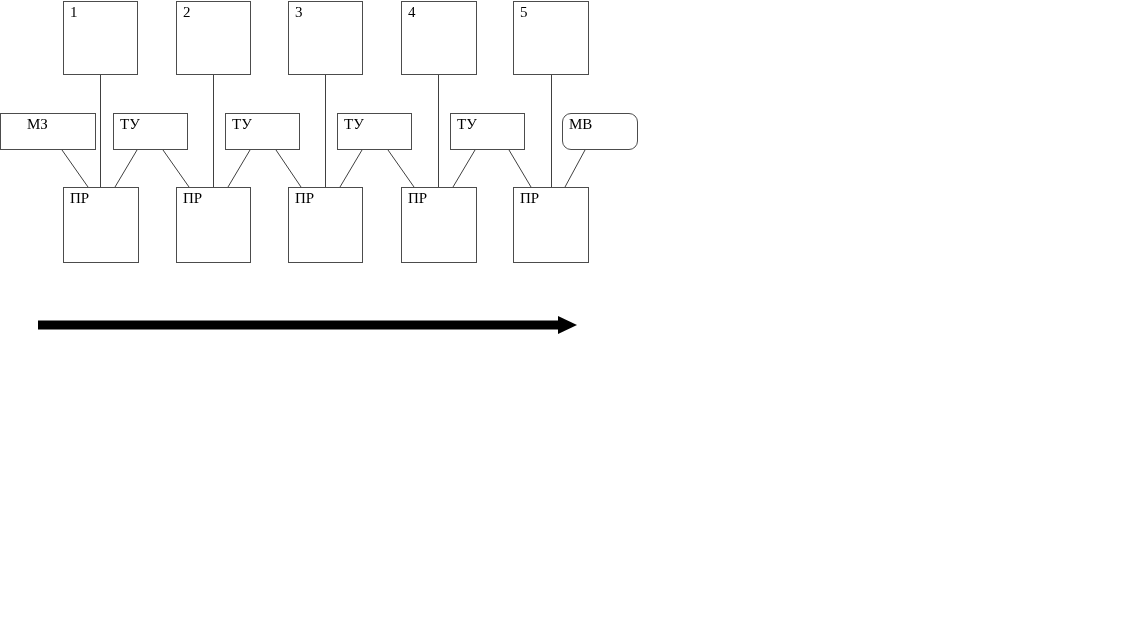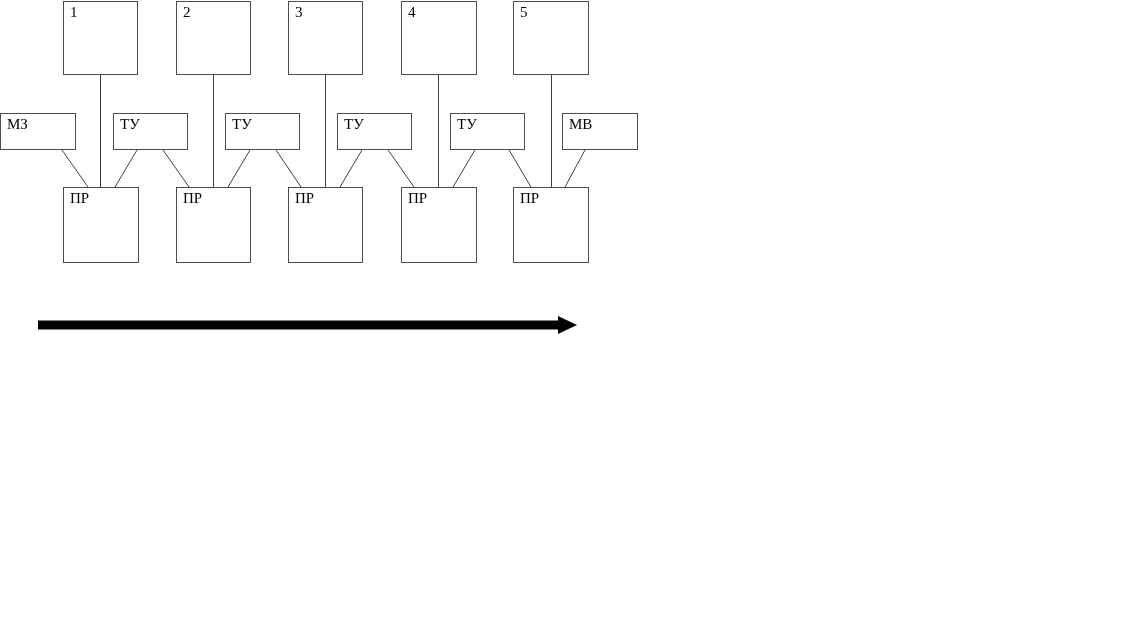--- a/index.html
+++ b/index.html
@@ -88,36 +88,36 @@
   <div class="box" style="left:288px; top:1px; width:75px; height:74px;">
     <span class="lbl">3</span>
   </div>
   <div class="box" style="left:401px; top:1px; width:76px; height:74px;">
     <span class="lbl">4</span>
   </div>
   <div class="box" style="left:513px; top:1px; width:76px; height:74px;">
     <span class="lbl">5</span>
   </div>
 
-  <div class="box" style="left:0px;   top:113px; width:76px; height:37px;">
+  <div class="box" style="left:0px;   top:113px; width:96px; height:37px;padding-left:20px;">
     <span class="lbl">МЗ</span>
   </div>
   <div class="box" style="left:113px; top:113px; width:75px; height:37px;">
     <span class="lbl">ТУ</span>
   </div>
   <div class="box" style="left:225px; top:113px; width:75px; height:37px;">
     <span class="lbl">ТУ</span>
   </div>
   <div class="box" style="left:337px; top:113px; width:75px; height:37px;">
     <span class="lbl">ТУ</span>
   </div>
   <div class="box" style="left:450px; top:113px; width:75px; height:37px;">
     <span class="lbl">ТУ</span>
   </div>
-  <div class="box" style="left:562px; top:113px; width:76px; height:37px;">
+  <div class="box" style="left:562px; top:113px; width:76px; height:37px;border-radius:9px;">
     <span class="lbl">МВ</span>
   </div>
 
   <div class="box" style="left:63px;  top:187px; width:76px; height:76px;">
     <span class="lbl">ПР</span>
   </div>
   <div class="box" style="left:176px; top:187px; width:75px; height:76px;">
     <span class="lbl">ПР</span>
   </div>
   <div class="box" style="left:288px; top:187px; width:75px; height:76px;">

